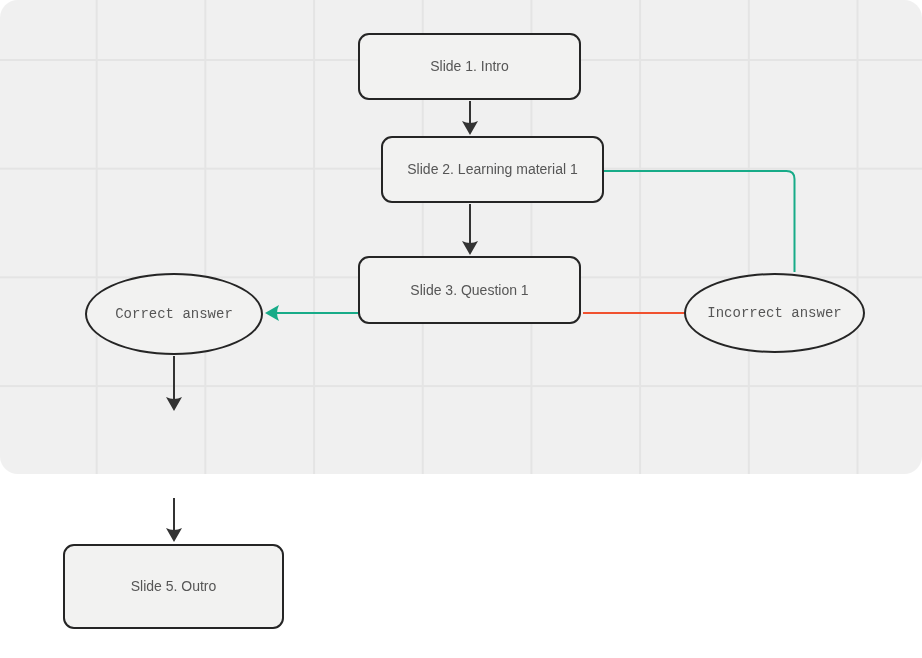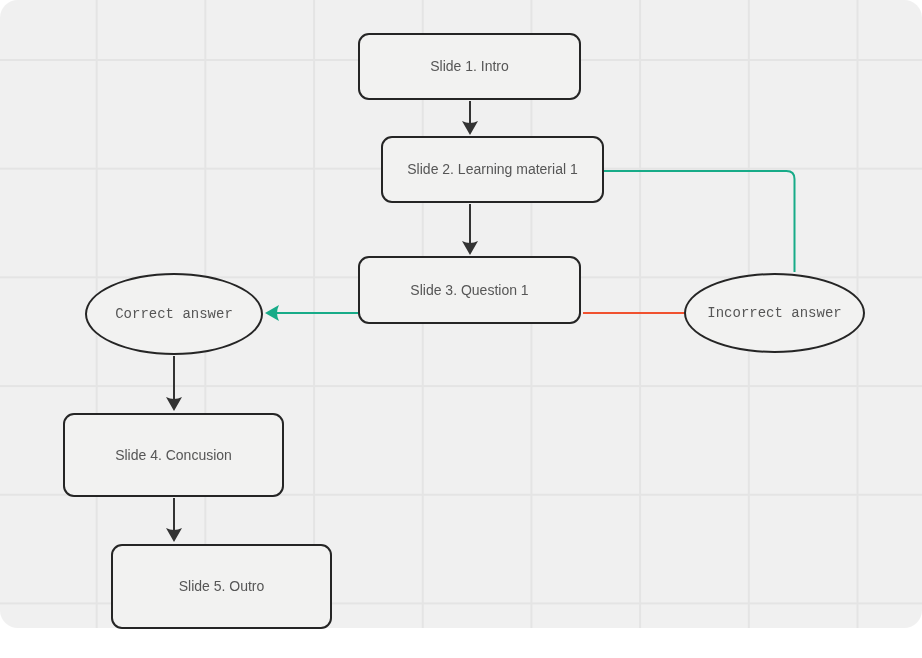--- a/index.html
+++ b/index.html
@@ -1,21 +1,21 @@
 <!DOCTYPE html>
 <html style="--bg: #f0f0f0; --grid: #e4e4e4; --node-fill: #f2f2f1; --node-border: #252525; --text: #565656; --dark: #333333; --teal: #17ab88; --red: #f0512f;"><head>
 <meta charset="utf-8">
 <style>
   html, body { margin: 0; padding: 0; }
   body {
     width: 922px; height: 658px; overflow: hidden;
     font-family: "Liberation Sans", "DejaVu Sans", sans-serif;
   }
   #canvas {
-    position: relative; width: 922px; height: 628px;
+    position: relative; width: 922px; height: 474px;
     background-color: var(--bg, #f0f0f0);
     background-image:
       linear-gradient(to right, var(--grid, #e4e4e4) 0 1.5px, transparent 1.5px),
       linear-gradient(to bottom, var(--grid, #e4e4e4) 0 1.5px, transparent 1.5px);
     background-size: 108.7px 108.7px;
     background-position: 95.7px 59px;
     border-radius: 18px;
   }
   .node {
     position: absolute; box-sizing: border-box;
@@ -80,21 +80,18 @@
   </div>
 
   <div class="node ellipse" style="left:85px; top:273px; width:178px; height:82px;">
     <span>Correct answer</span>
   </div>
 
   <div class="node ellipse" style="left:684px; top:273px; width:181px; height:80px;">
     <span>Incorrect answer</span>
   </div>
 
-  <div class="node rect" style="left:63px; top:413px; width:221px; height:84px;">
-    <span>Slide 4. Concusion</span>
-  </div>
 
-  <div class="node rect" style="left:63px; top:544px; width:221px; height:85px;margin-left:48px;">
+  <div class="node rect" style="left:63px; top:544px; width:221px; height:85px;">
     <span>Slide 5. Outro</span>
   </div>
 
 </div>
 
 </body></html>

